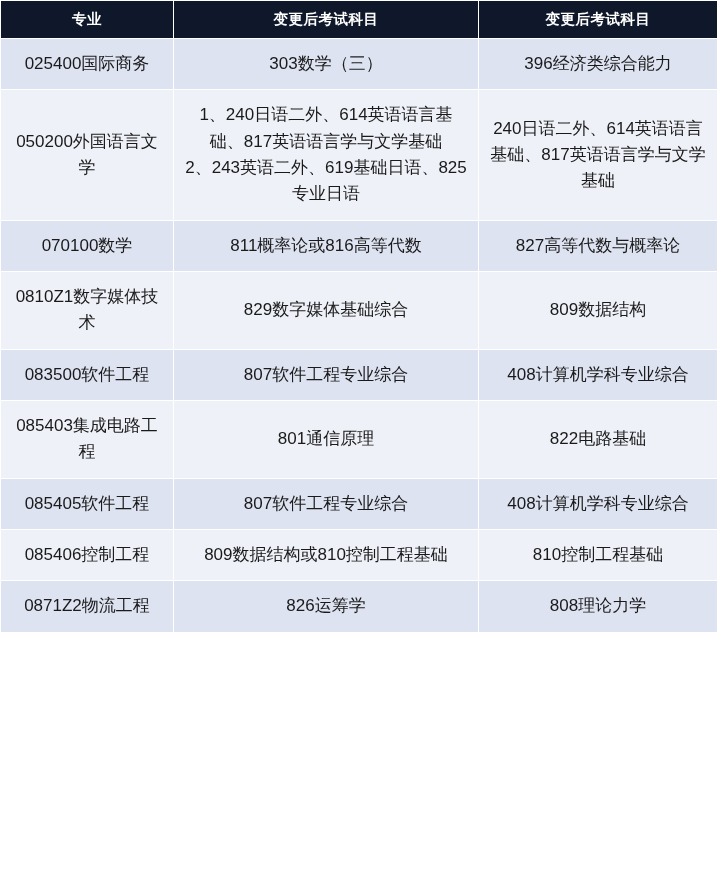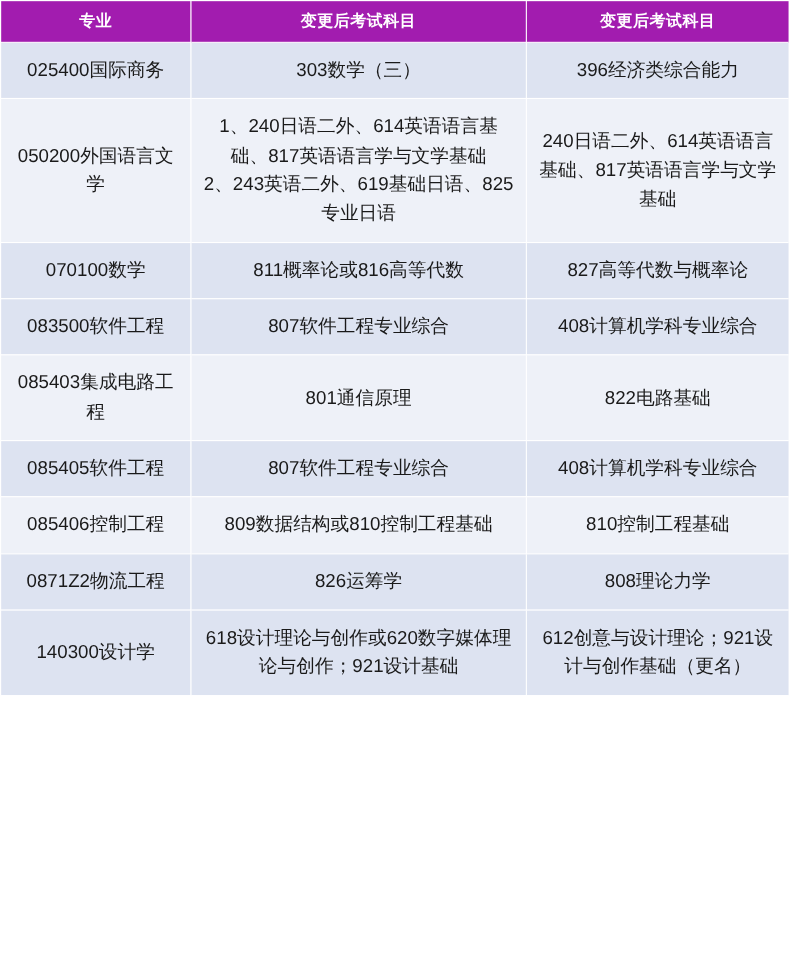--- a/index.html
+++ b/index.html
@@ -14,21 +14,21 @@
   table.subject-table {
     width: 717px;
     border-collapse: collapse;
     table-layout: fixed;
   }
   table.subject-table col.col-major { width: 173px; }
   table.subject-table col.col-before { width: 305px; }
   table.subject-table col.col-after  { width: 239px; }
 
   table.subject-table thead th {
-    background: #a21caf;
+    background: #0f172a;
     color: #ffffff;
     font-size: 14.5px;
     font-weight: bold;
     text-align: center;
     vertical-align: middle;
     padding: 9px 6px;
     border: 1px solid #ffffff;
     letter-spacing: 0.5px;
   }
   table.subject-table tbody td {
@@ -96,20 +96,31 @@
         <td>
           <span class="cell-multiline">070100数学</span>
         </td>
         <td>
           <span class="cell-multiline">811概率论或816高等代数</span>
         </td>
         <td>
           <span class="cell-multiline">827高等代数与概率论</span>
         </td>
       </tr>
+      <tr class="row-even">
+        <td>
+          <span class="cell-multiline">0810Z1数字媒体技术</span>
+        </td>
+        <td>
+          <span class="cell-multiline">829数字媒体基础综合</span>
+        </td>
+        <td>
+          <span class="cell-multiline">809数据结构</span>
+        </td>
+      </tr>
       <tr class="row-odd">
         <td>
           <span class="cell-multiline">083500软件工程</span>
         </td>
         <td>
           <span class="cell-multiline">807软件工程专业综合</span>
         </td>
         <td>
           <span class="cell-multiline">408计算机学科专业综合</span>
         </td>
@@ -151,25 +162,14 @@
         <td>
           <span class="cell-multiline">0871Z2物流工程</span>
         </td>
         <td>
           <span class="cell-multiline">826运筹学</span>
         </td>
         <td>
           <span class="cell-multiline">808理论力学</span>
         </td>
       </tr>
-      <tr class="row-odd">
-        <td>
-          <span class="cell-multiline">140300设计学</span>
-        </td>
-        <td>
-          <span class="cell-multiline">618设计理论与创作或620数字媒体理论与创作；921设计基础</span>
-        </td>
-        <td>
-          <span class="cell-multiline">612创意与设计理论；921设计与创作基础（更名）</span>
-        </td>
-      </tr>
     </tbody>
 </table>
 
 </body></html>

